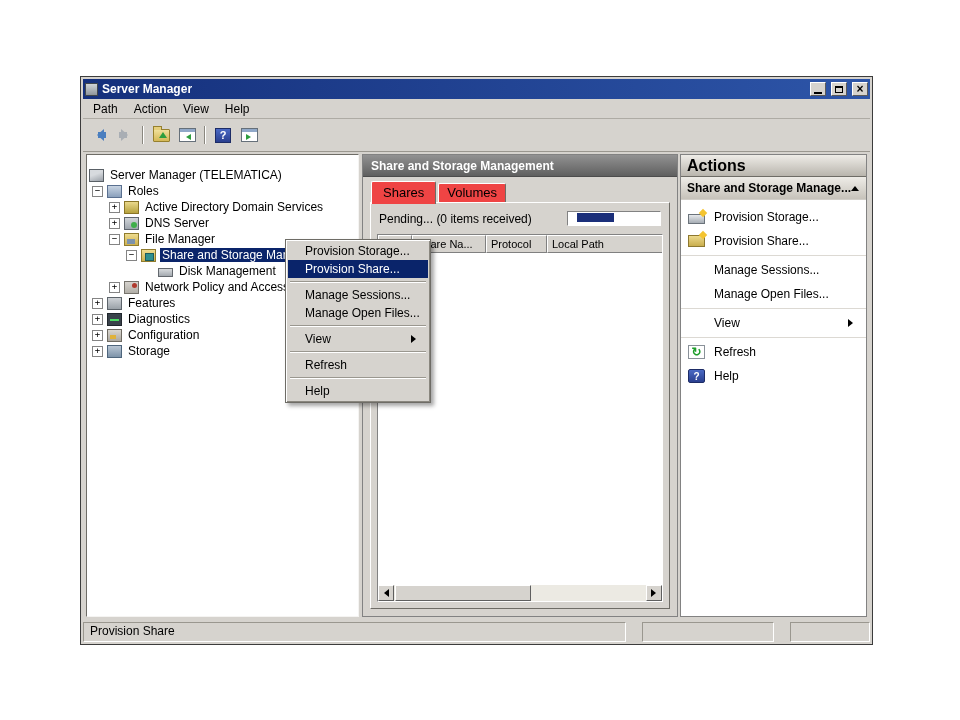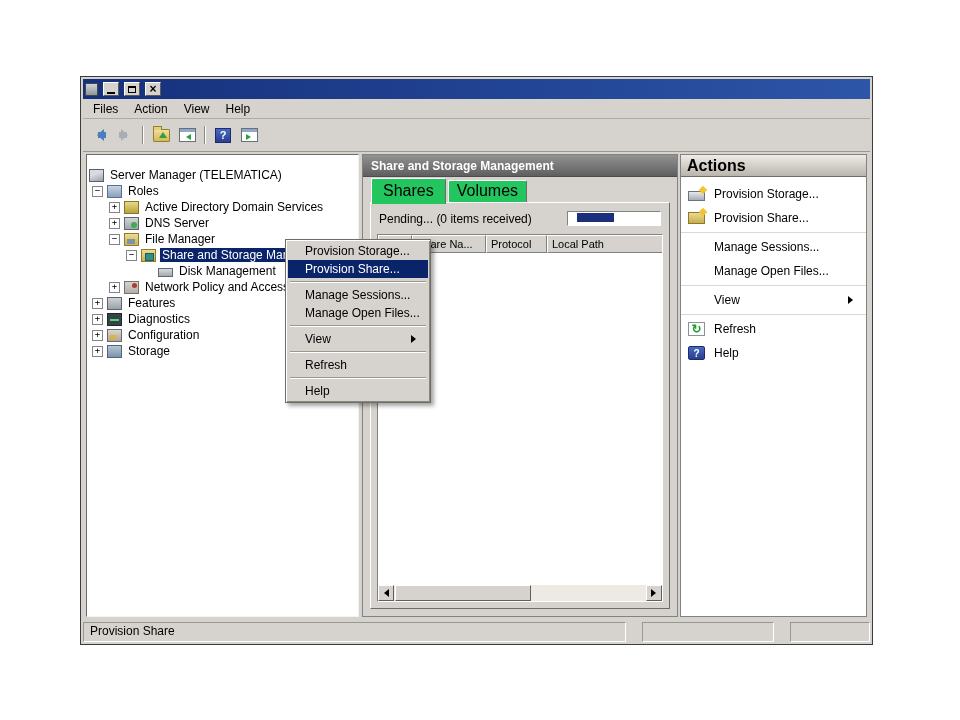--- a/index.html
+++ b/index.html
@@ -86,21 +86,21 @@
   .ti-configuration-icon::after{content:"";position:absolute;left:2px;bottom:2px;width:6px;height:4px;background:#e0b23a}
   .ti-storage-icon{background:linear-gradient(#b9c6d4,#7d93a9);border:1px solid #4e657c}
   
   .center-panel{
     position:absolute;left:279px;top:2px;width:316px;bottom:3px;background:#d6d3ce;
     border:1px solid #828282;display:flex;flex-direction:column;box-sizing:border-box;
   }
   .c-header{flex:0 0 21px;background:linear-gradient(#929292,#5f5f5f);color:#fff;font-weight:bold;font-size:12px;
     display:flex;align-items:center;padding-left:8px;border-bottom:1px solid #4c4c4c;white-space:nowrap}
   .tab-strip{display:flex;align-items:flex-end;height:25px;padding-left:8px;position:relative;z-index:2}
-  .tab{position:relative;font-size:16px;background:#22c55e;border:1px solid #6e6c66;border-bottom:none;
+  .tab{position:relative;font-size:13px;background:#ef4444;border:1px solid #6e6c66;border-bottom:none;
     border-top-color:#fff;border-left-color:#fff;margin-right:2px;border-radius:2px 2px 0 0;white-space:nowrap}
   .tab.active{z-index:3;padding:3px 11px 4px;margin-bottom:-2px}
   .tab:not(.active){padding:1px 8px 2px}
   .tab-page{flex:1;margin:0 7px 7px;border:1px solid;border-color:#fff #6e6c66 #6e6c66 #fff;background:#d6d3ce;
     display:flex;flex-direction:column;padding:6px;position:relative;z-index:1;box-sizing:border-box;overflow:hidden}
   .pending-row{display:flex;align-items:center;justify-content:space-between;margin:2px 2px 8px}
   .pending-text{font-size:12px;white-space:nowrap}
   .progress{width:92px;height:13px;background:#fff;border:1px solid;border-color:#828282 #fff #fff #828282;position:relative;box-sizing:content-box}
   .progress-fill{position:absolute;left:9px;top:1px;width:37px;height:9px;background:#1b2f7a}
   .table-box{flex:1;border:1px solid;border-color:#828282 #fff #fff #828282;background:#fff;
@@ -160,31 +160,32 @@
   .menu-sep{height:0;border-top:1px solid #9a978f;border-bottom:1px solid #fff;margin:3px 2px}
   .submenu-arrow{margin-left:auto;width:0;height:0;border:4px solid transparent;border-left:5px solid #000}
 </style>
 </head>
 <body>
 
 <div class="window">
 
   <div class="titlebar" style="background: linear-gradient(to right, rgb(21, 48, 124), rgb(45, 85, 168));">
     <span class="title-icon"></span>
+    <span class="title-text">Server Manager</span>
     <span class="ctl-btn">
         <span class="g-min"></span>
       </span>
     <span class="ctl-btn">
         <span class="g-max"></span>
       </span>
     <span class="ctl-btn g-close"></span>
   </div>
 
   <div class="menubar">
-      <div class="menu-label">Files</div>
+      <div class="menu-label">Path</div>
       <div class="menu-label">Action</div>
       <div class="menu-label">View</div>
       <div class="menu-label">Help</div>
     </div>
 
   <div class="toolbar">
       <div class="tool-btn">
         <span class="nav-arrow">
           <span class="head-l"></span>
           <span class="tail-l"></span>
@@ -310,20 +311,24 @@
               </span>
           </div>
         </div>
       </div>
     </div>
 
     <div class="actions-panel">
       <div class="a-header">
         <span>Actions</span>
       </div>
+      <div class="a-section">
+        <span>Share and Storage Manage...</span>
+        <span class="a-collapse"></span>
+      </div>
       <div class="a-items">
           <div class="a-item">
             <span class="a-icon ai-provision-storage-icon"></span>
             <span>Provision Storage...</span>
           </div>
           <div class="a-item">
             <span class="a-icon ai-provision-share-icon"></span>
             <span>Provision Share...</span>
           </div>
           <div class="a-sep"></div>

